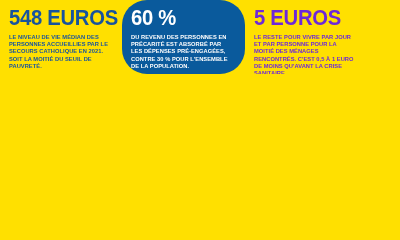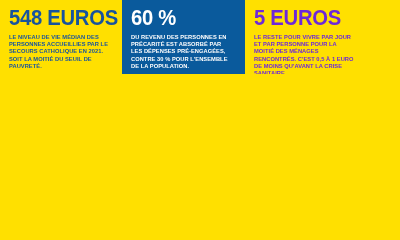--- a/index.html
+++ b/index.html
@@ -30,20 +30,21 @@
   }
   .panel-1 {
     width: 133px;
     background: #FFE000;
     color: #17539E;
   }
   .panel-2 {
     width: 133px;
     background: #0A5A9C;
     color: #FFFFFF;
+    border-radius: 25px;
   }
   .panel-3 {
     width: 134px;
     background: #FFE000;
     color: #6d28d9;
   }
   .stat-number {
     font-family: "Liberation Sans Narrow", "Liberation Sans", sans-serif;
     font-size: 22px;
     line-height: 22px;

